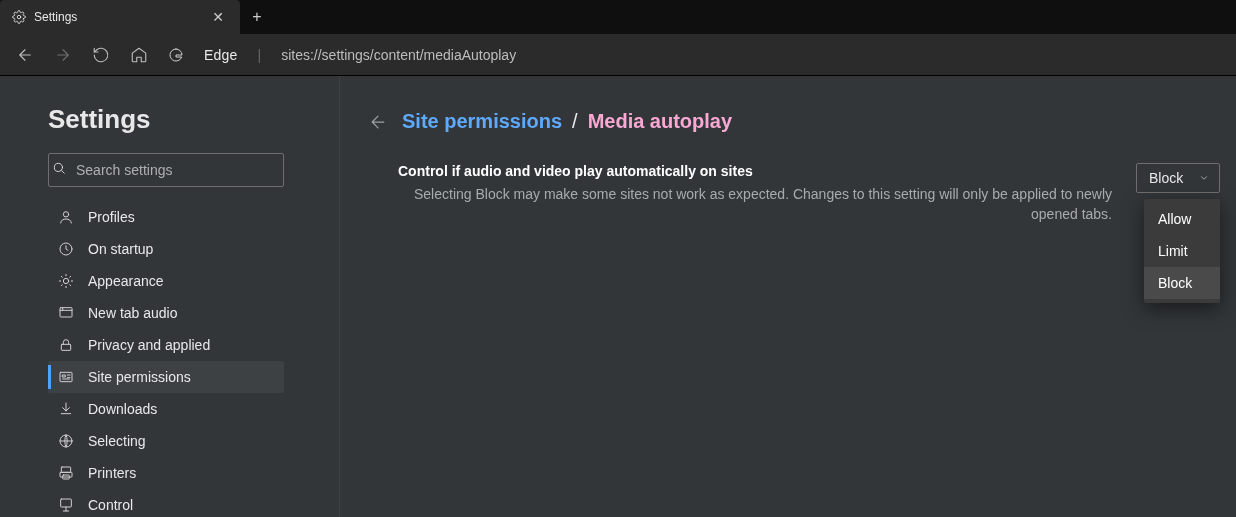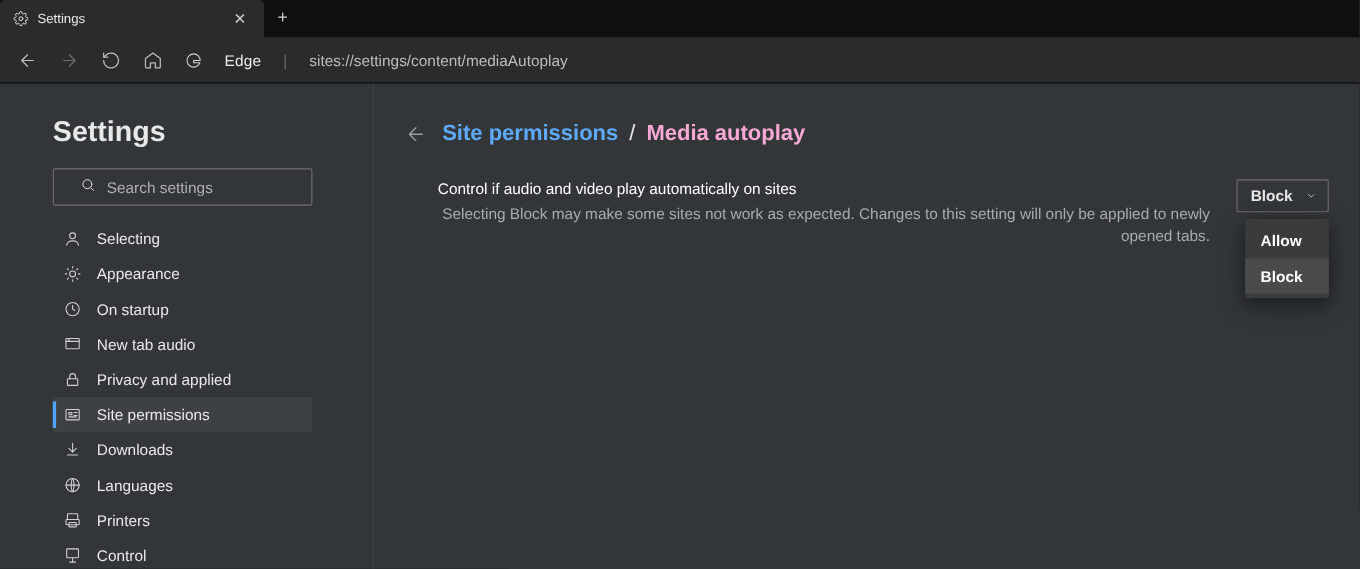--- a/index.html
+++ b/index.html
@@ -19,44 +19,44 @@
 .addr { flex: 1; height: 30px; margin-left: 8px; display: flex; align-items: center; gap: 20px; color: #d0d0d0; font-size: 14px; }
 .addr .edge-icon { width: 16px; height: 16px; }
 .addr .label { color: #eaeaea; letter-spacing: .2px; }
 .addr .sep { color: #666; }
 .addr .url { color: #bdbdbd; }
 
 
 .content { display: flex; height: calc(517px - 34px - 42px); background: #323639; }
 .sidebar { width: 340px; padding: 28px 0 0 48px; border-right: 1px solid #3d4144; }
 .sidebar h1 { font-size: 26px; font-weight: 600; margin-bottom: 18px; }
-.search { width: 236px; height: 34px; border: 1px solid #6e6e6e; border-radius: 2px; display: flex; align-items: center; gap: 10px; padding: 0 24px; margin-bottom: 14px; }
+.search { width: 236px; height: 34px; border: 1px solid #6e6e6e; border-radius: 2px; display: flex; align-items: center; gap: 10px; padding: 0 3px; margin-bottom: 14px; }
 .search svg { width: 14px; height: 14px; flex-shrink: 0; }
 .search input { flex: 1; background: transparent; border: none; outline: none; color: #e8e8e8; font-size: 14px; }
 .search input::placeholder { color: #aeb0b3; }
 
 .navlist { list-style: none; }
 .navlist li { display: flex; align-items: center; gap: 14px; height: 32px; padding: 0 10px; font-size: 14px; color: #e8e8e8; cursor: pointer; width: 236px; border-radius: 2px; position: relative; }
 .navlist li.active { background: #3d4144; }
 .navlist li.active::before { content: ""; position: absolute; left: 0; top: 4px; bottom: 4px; width: 3px; background: #4da3ff; }
 .navlist li .icon { width: 16px; height: 16px; display: flex; align-items: center; justify-content: center; color: #cfcfcf; flex-shrink: 0; }
 
 .main { flex: 1; padding: 34px 0 0 28px; position: relative; }
 .breadcrumb { display: flex; align-items: center; gap: 10px; font-size: 20px; font-weight: 600; margin-bottom: 30px; }
 .breadcrumb .back { width: 20px; height: 20px; color: #9aa0a6; cursor: pointer; margin-right: 4px; }
 .breadcrumb .crumb-link { color: #5eaaff; }
 .breadcrumb .crumb-sep { color: #e8e8e8; font-weight: 400; }
 .breadcrumb .crumb-title { color: #f9a8d4; }
 
 .setting-row { display: flex; margin-left: 30px; align-items: flex-start; gap: 24px; }
 .setting-text { flex: 1; }
-.setting-text .title { font-size: 14px; font-weight: 400; margin-bottom: 6px; color: #fff; }
+.setting-text .title { font-size: 14px; font-weight: 700; margin-bottom: 6px; color: #fff; }
 .setting-text .desc { font-size: 14px; color: #a8abae; line-height: 1.4; max-width: 745px; text-align: right; }
 
-.select-wrap { position: relative; margin-right: 28px; font-weight: bold; }
+.select-wrap { position: relative; margin-right: 16px; }
 .select-btn { width: 84px; height: 30px; border: 1px solid #6e6e6e; background: #323639; color: #e8e8e8; font-size: 14px; display: flex; align-items: center; justify-content: space-between; padding: 0 10px 0 12px; cursor: pointer; border-radius: 2px; }
 .select-btn svg { width: 10px; height: 10px; }
 
 .dropdown { position: absolute; top: 36px; right: 0; width: 76px; background: #3b3b3b; box-shadow: 0 6px 20px rgba(0,0,0,.5); padding: 4px 0; border-radius: 2px; }
 .dropdown .opt { height: 32px; display: flex; align-items: center; padding: 0 14px; font-size: 14px; color: #fff; cursor: pointer; }
 .dropdown .opt.sel { background: #4a4a4a; }
 
 svg { stroke: currentColor; stroke-width: 1.5; fill: none; stroke-linecap: round; stroke-linejoin: round; }
 </style>
 </head>
@@ -121,39 +121,39 @@
       <input type="text" placeholder="Search settings" style="">
     </div>
     <ul class="navlist" id="navlist">
         <li>
           <span class="icon">
             <svg viewBox="0 0 24 24">
               <circle cx="12" cy="8" r="4"></circle>
               <path d="M4 21c0-4 4-6 8-6s8 2 8 6"></path>
             </svg>
           </span>
-          <span>Selecting</span>
+          <span>Profiles</span>
+        </li>
+        <li>
+          <span class="icon">
+            <svg viewBox="0 0 24 24">
+              <circle cx="12" cy="12" r="9"></circle>
+              <path d="M12 7v5l3 2"></path>
+            </svg>
+          </span>
+          <span>On startup</span>
         </li>
         <li>
           <span class="icon">
             <svg viewBox="0 0 24 24">
               <circle cx="12" cy="12" r="4"></circle>
               <path d="M12 2v2M12 20v2M4.93 4.93l1.41 1.41M17.66 17.66l1.41 1.41M2 12h2M20 12h2M4.93 19.07l1.41-1.41M17.66 6.34l1.41-1.41"></path>
             </svg>
           </span>
           <span>Appearance</span>
-        </li>
-        <li>
-          <span class="icon">
-            <svg viewBox="0 0 24 24">
-              <circle cx="12" cy="12" r="9"></circle>
-              <path d="M12 7v5l3 2"></path>
-            </svg>
-          </span>
-          <span>On startup</span>
         </li>
         <li>
           <span class="icon">
             <svg viewBox="0 0 24 24">
               <rect x="3" y="4" width="18" height="14" rx="1"></rect>
               <path d="M3 8h18M7 4v4"></path>
             </svg>
           </span>
           <span>New tab audio</span>
         </li>
@@ -184,21 +184,21 @@
           </span>
           <span>Downloads</span>
         </li>
         <li>
           <span class="icon">
             <svg viewBox="0 0 24 24">
               <circle cx="12" cy="12" r="9"></circle>
               <path d="M3 12h18M12 3c2.5 3 2.5 15 0 18M12 3c-2.5 3-2.5 15 0 18"></path>
             </svg>
           </span>
-          <span>Languages</span>
+          <span>Selecting</span>
         </li>
         <li>
           <span class="icon">
             <svg viewBox="0 0 24 24">
               <rect x="5" y="3" width="14" height="8" rx="1"></rect>
               <rect x="3" y="11" width="18" height="7" rx="1"></rect>
               <rect x="7" y="15" width="10" height="6" rx="1"></rect>
             </svg>
           </span>
           <span>Printers</span>
@@ -232,18 +232,19 @@
       </div>
       <div class="select-wrap">
         <div class="select-btn">
           <span>Block</span>
           <span><svg viewBox="0 0 24 24">
                 <path d="M6 9l6 6 6-6"></path>
               </svg></span>
         </div>
         <div class="dropdown" id="dropdown">
             <div class="opt">Allow</div>
+            <div class="opt">Limit</div>
             <div class="opt sel">Block</div>
           </div>
       </div>
     </div>
   </main>
 </div>
 
 </body></html>

